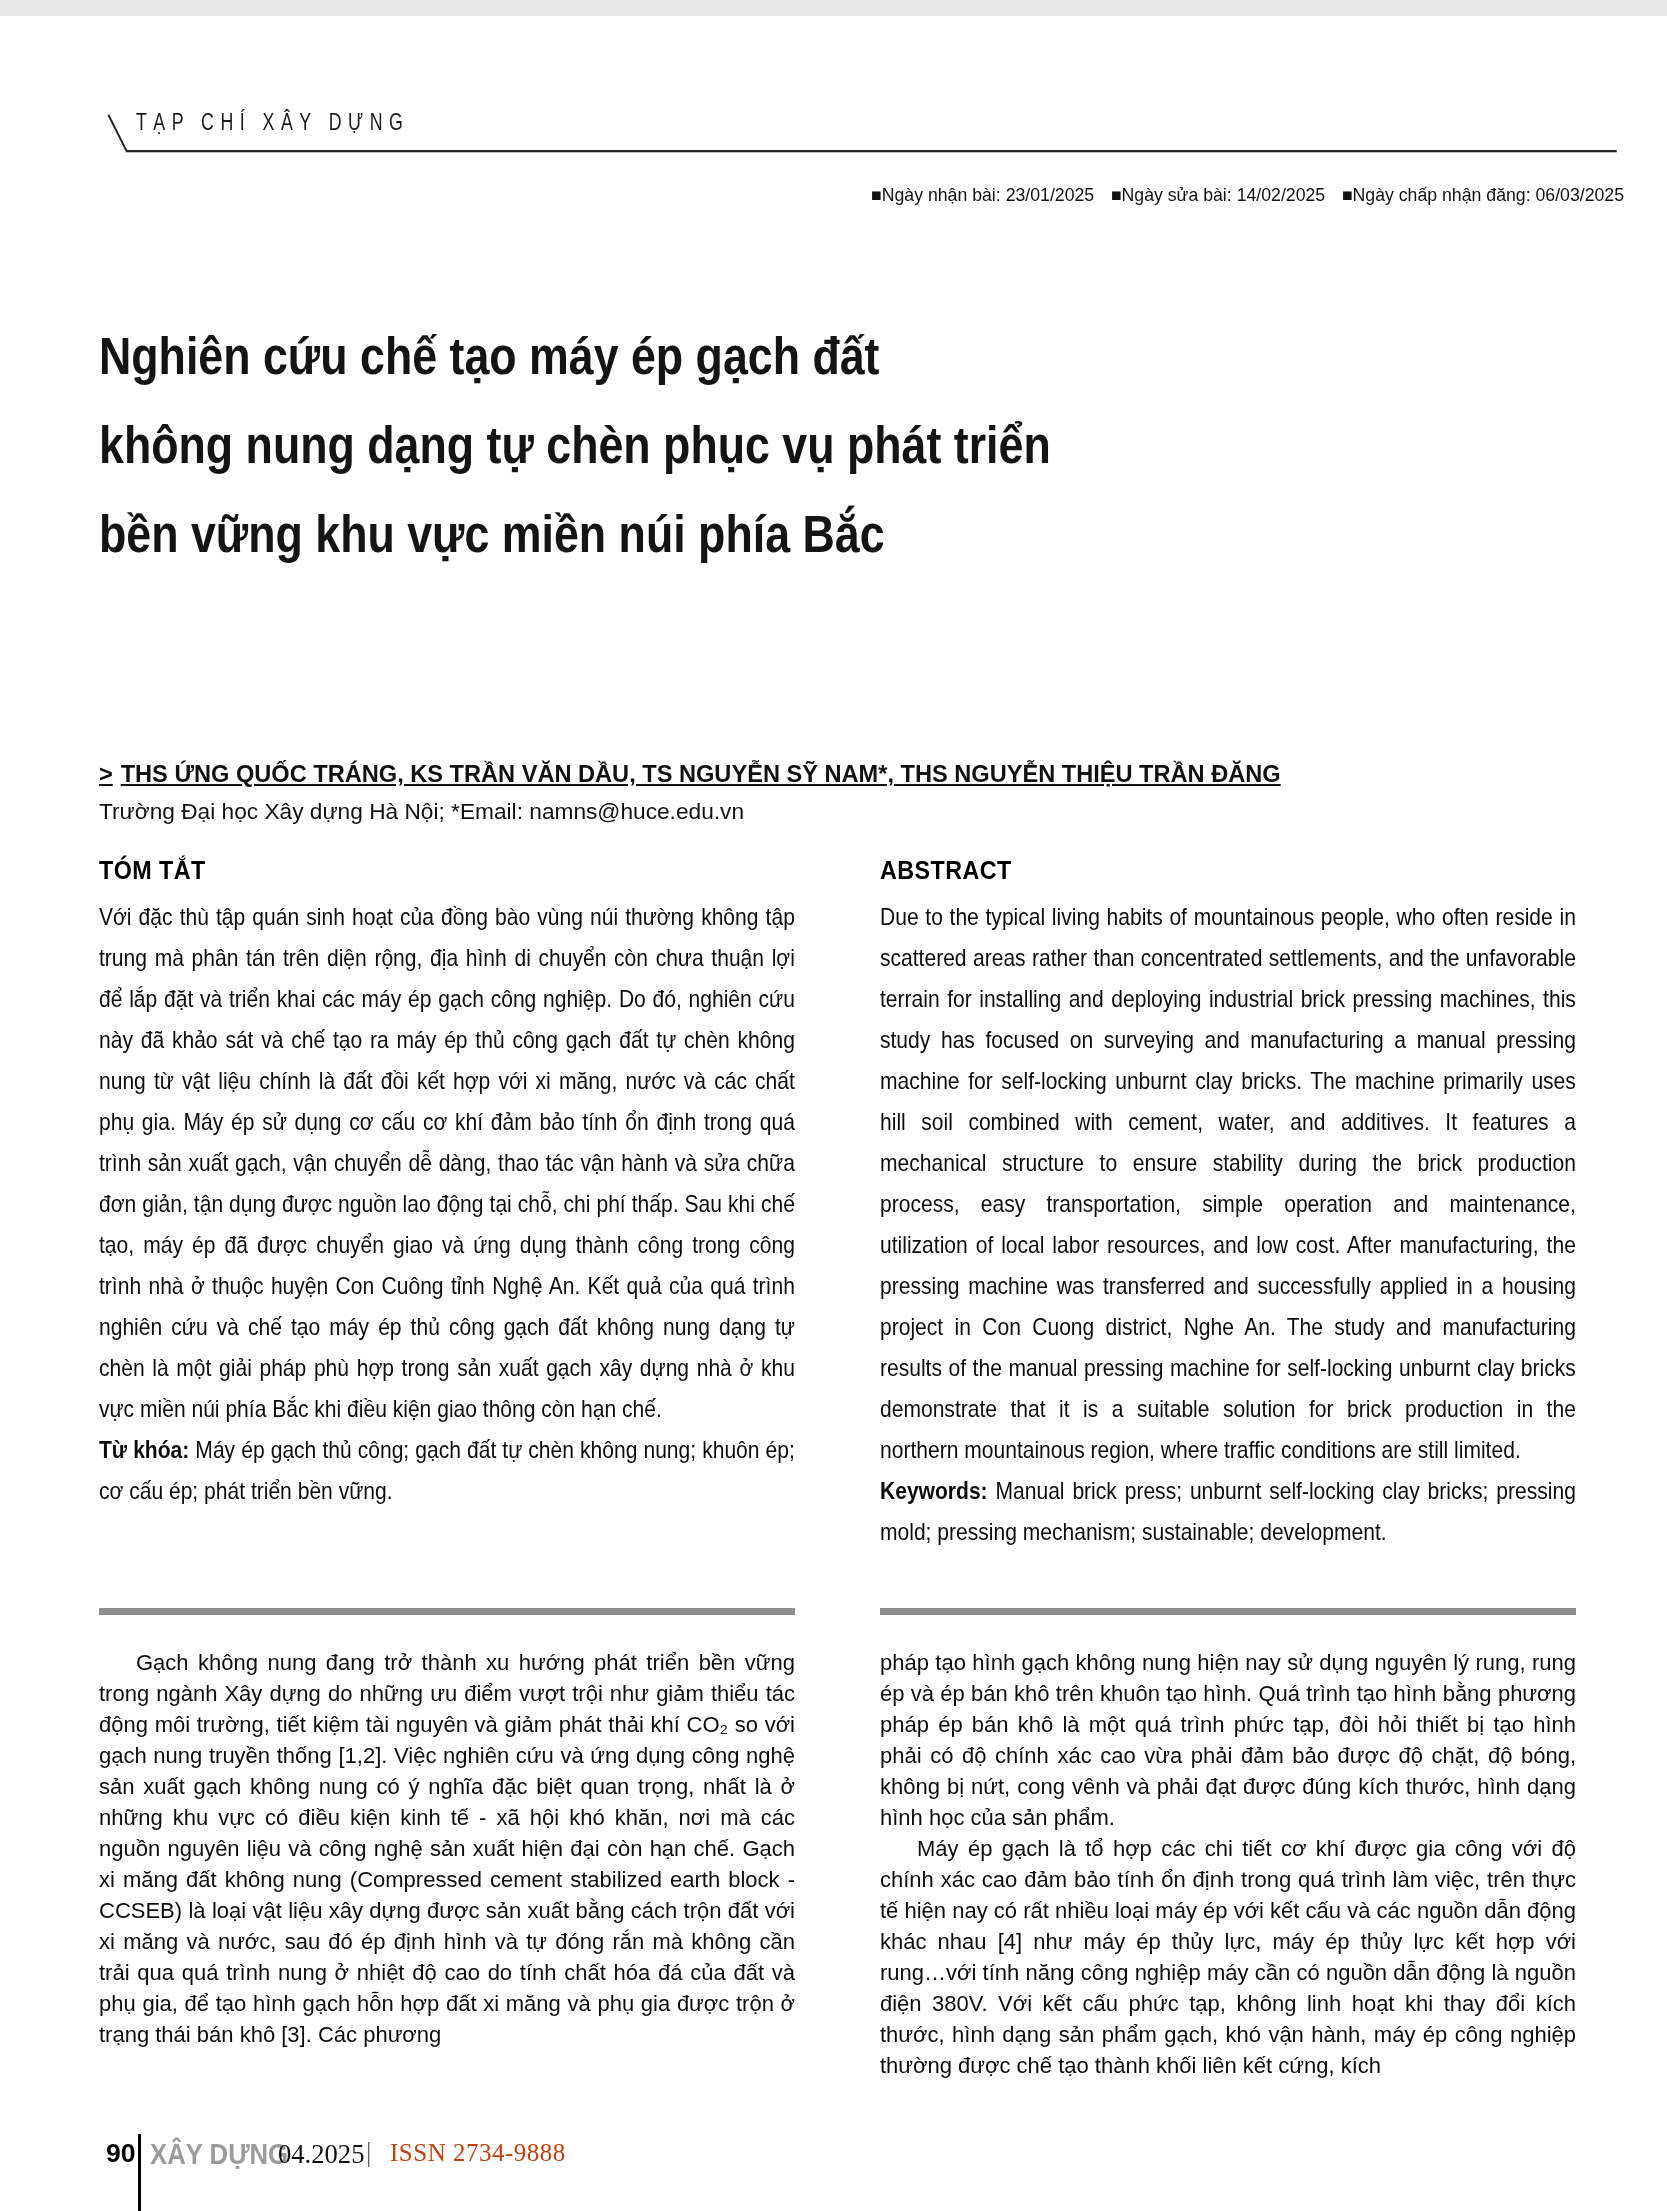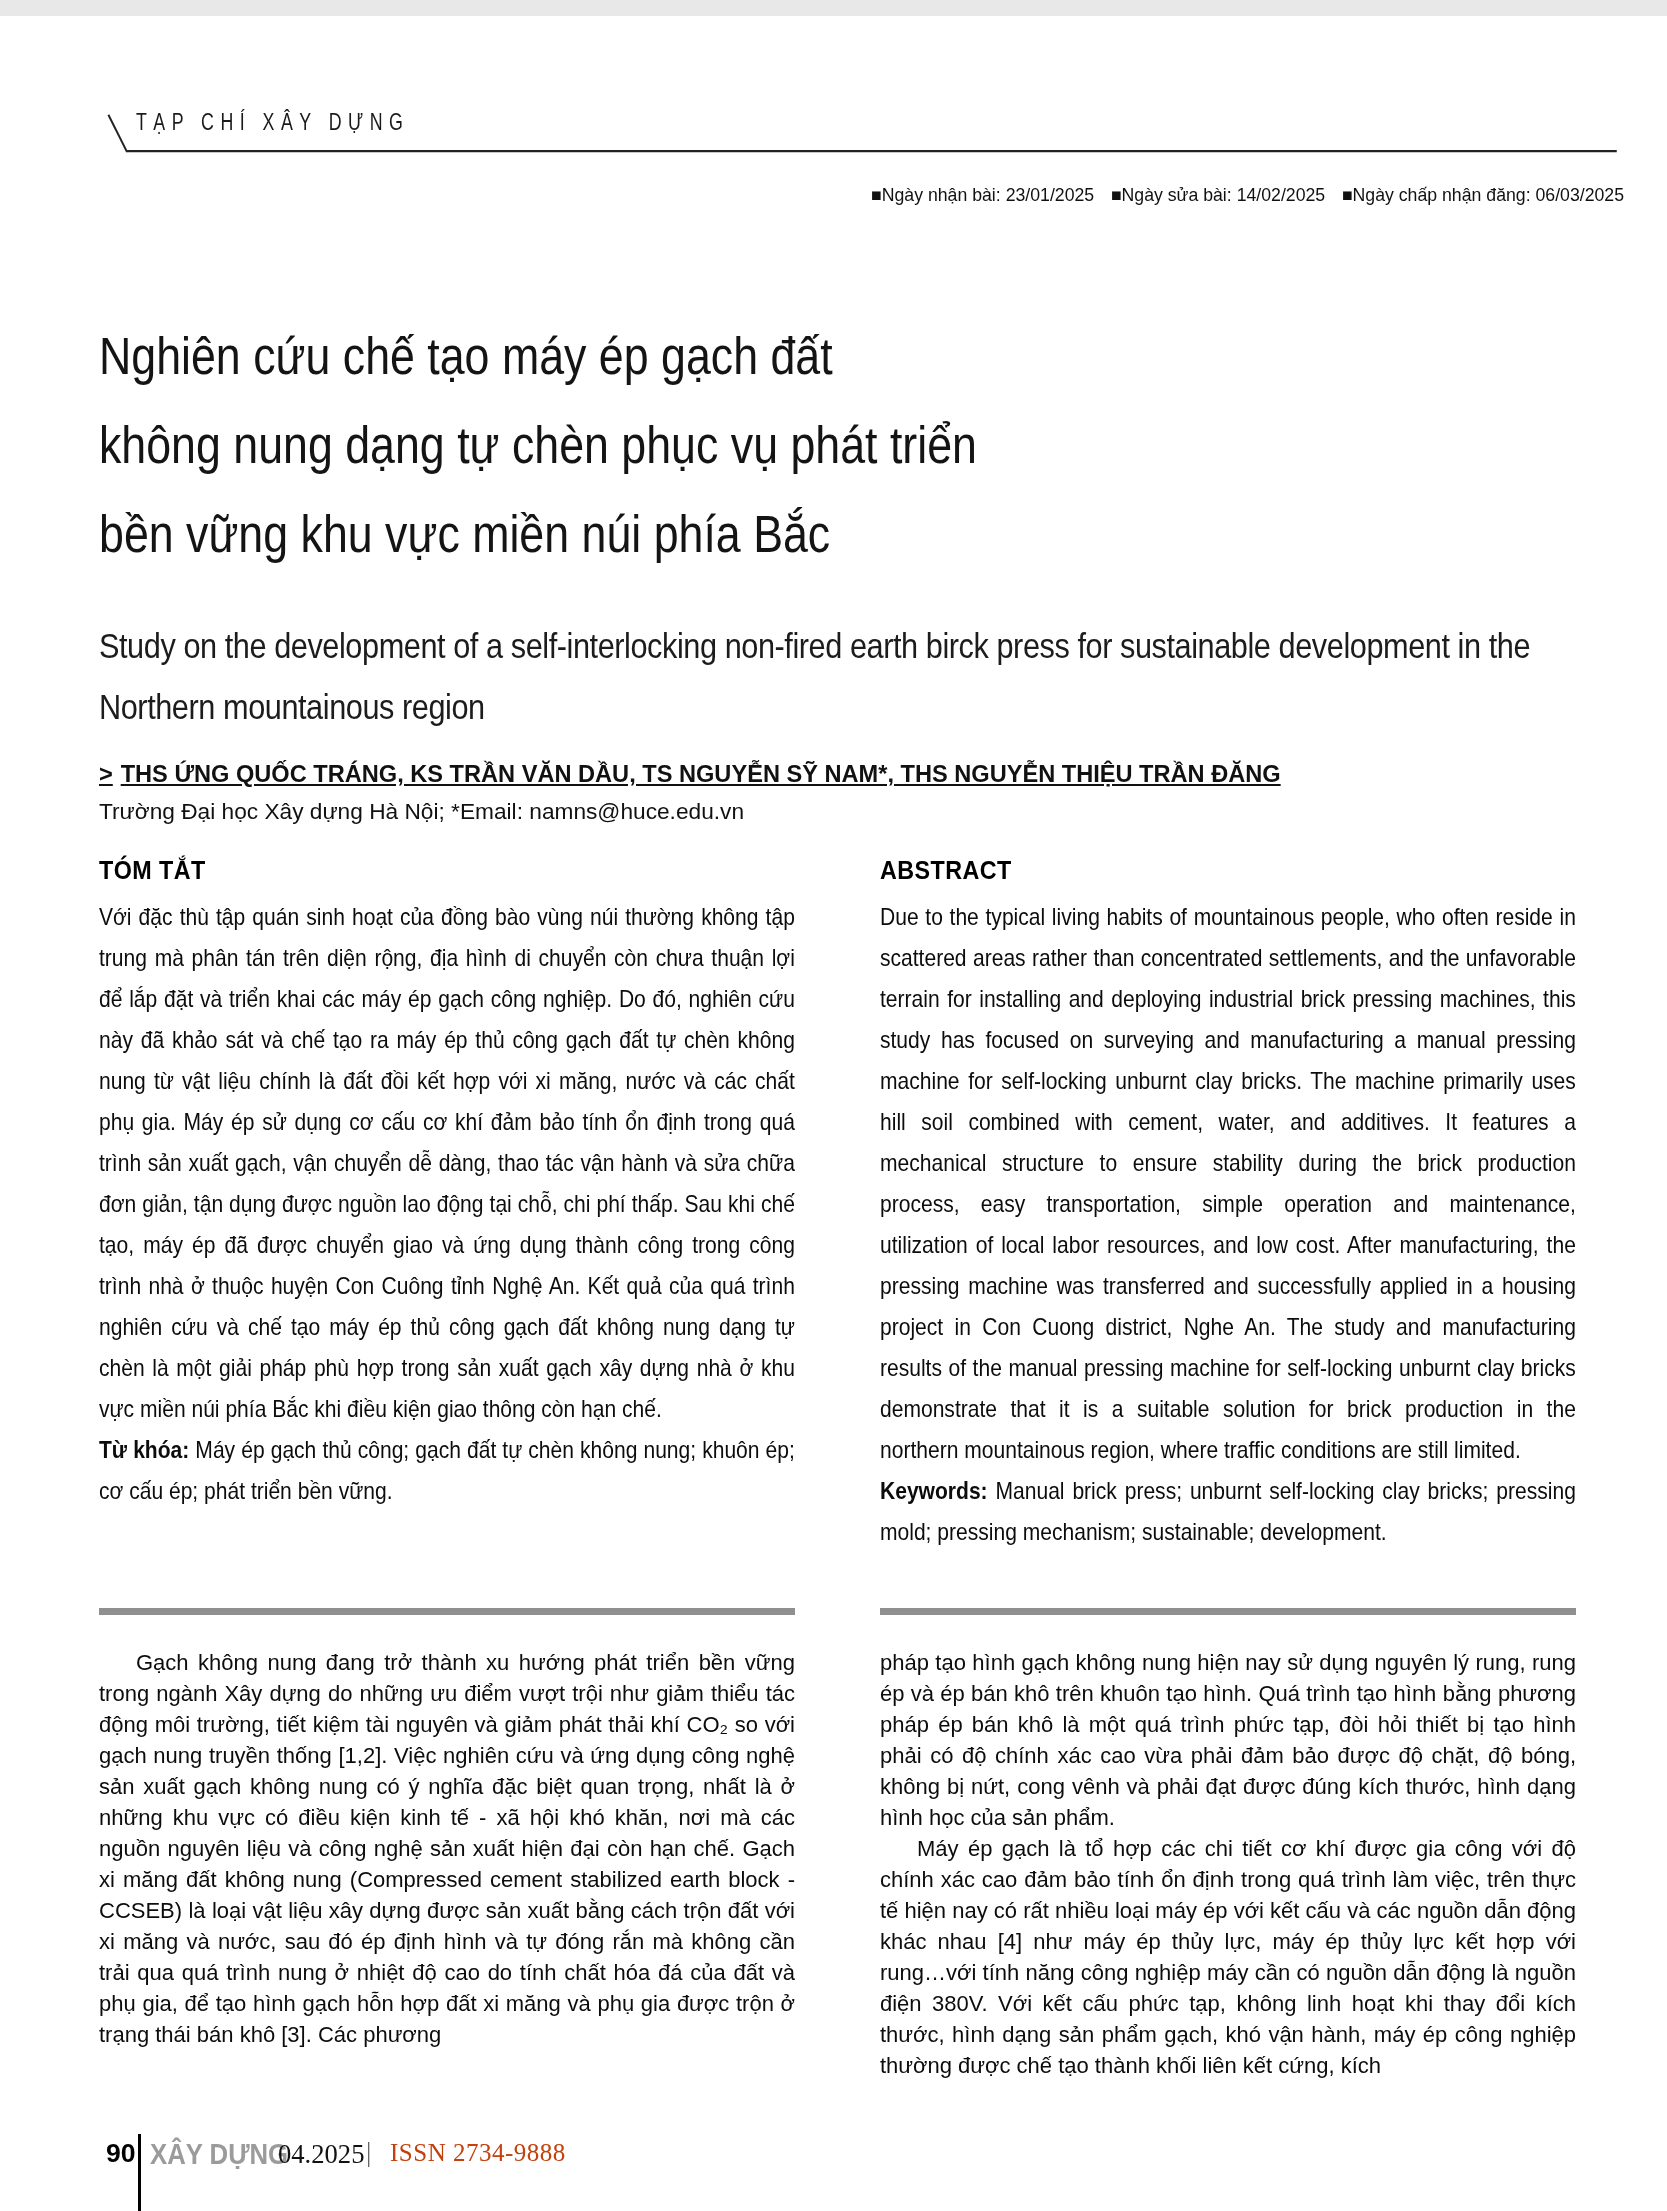--- a/index.html
+++ b/index.html
@@ -20,21 +20,21 @@
     position:absolute; right:52px; top:169px; text-align:left;
     font-size:17.7px; color:#111; white-space:nowrap;
   }
   .dates-line span { margin-left:11.8px; }
   .dates-line span:first-child { margin-left:0; }
   
   .condense { width:114%; transform:scaleX(0.877); transform-origin:0 0; }
   
   .title-vi {
     position:absolute; left:99px; top:296px; width:1497px;
-    font-weight:normal; font-size:51px; line-height:89px; color:#141414;
+    font-weight:bold; font-size:51px; line-height:89px; color:#141414;
   }
   .title-en {
     position:absolute; left:99px; top:599px; width:1497px;
     font-size:35px; line-height:61px; color:#1c1c1c; letter-spacing:-0.5px;
   }
   
   .authors-line {
     position:absolute; left:99px; top:745px; width:1497px;
     font-size:23.6px; font-weight:bold; color:#111; white-space:nowrap;text-decoration:underline;
   }
@@ -105,23 +105,20 @@
   </div>
 
   <div class="title-vi">
     <div class="condense">
       <div>Nghiên cứu chế tạo máy ép gạch đất</div>
       <div>không nung dạng tự chèn phục vụ phát triển</div>
       <div>bền vững khu vực miền núi phía Bắc</div>
     </div>
   </div>
 
-  <div class="title-en">
-    <div class="condense">Study on the development of a self-interlocking non-fired earth birck press for sustainable development in the Northern mountainous region</div>
-  </div>
 
   <div class="authors-line">
     <span class="marker">&gt;</span><span>THS ỨNG QUỐC TRÁNG, KS TRẦN VĂN DẦU, TS NGUYỄN SỸ NAM*, THS NGUYỄN THIỆU TRẦN ĐĂNG</span>
   </div>
   <div class="affiliation-line">Trường Đại học Xây dựng Hà Nội; *Email: namns@huce.edu.vn</div>
 
   <div class="abstract-row">
     <div class="abs-col">
       <div class="condense">
         <h2 class="abs-heading">TÓM TẮT</h2>

